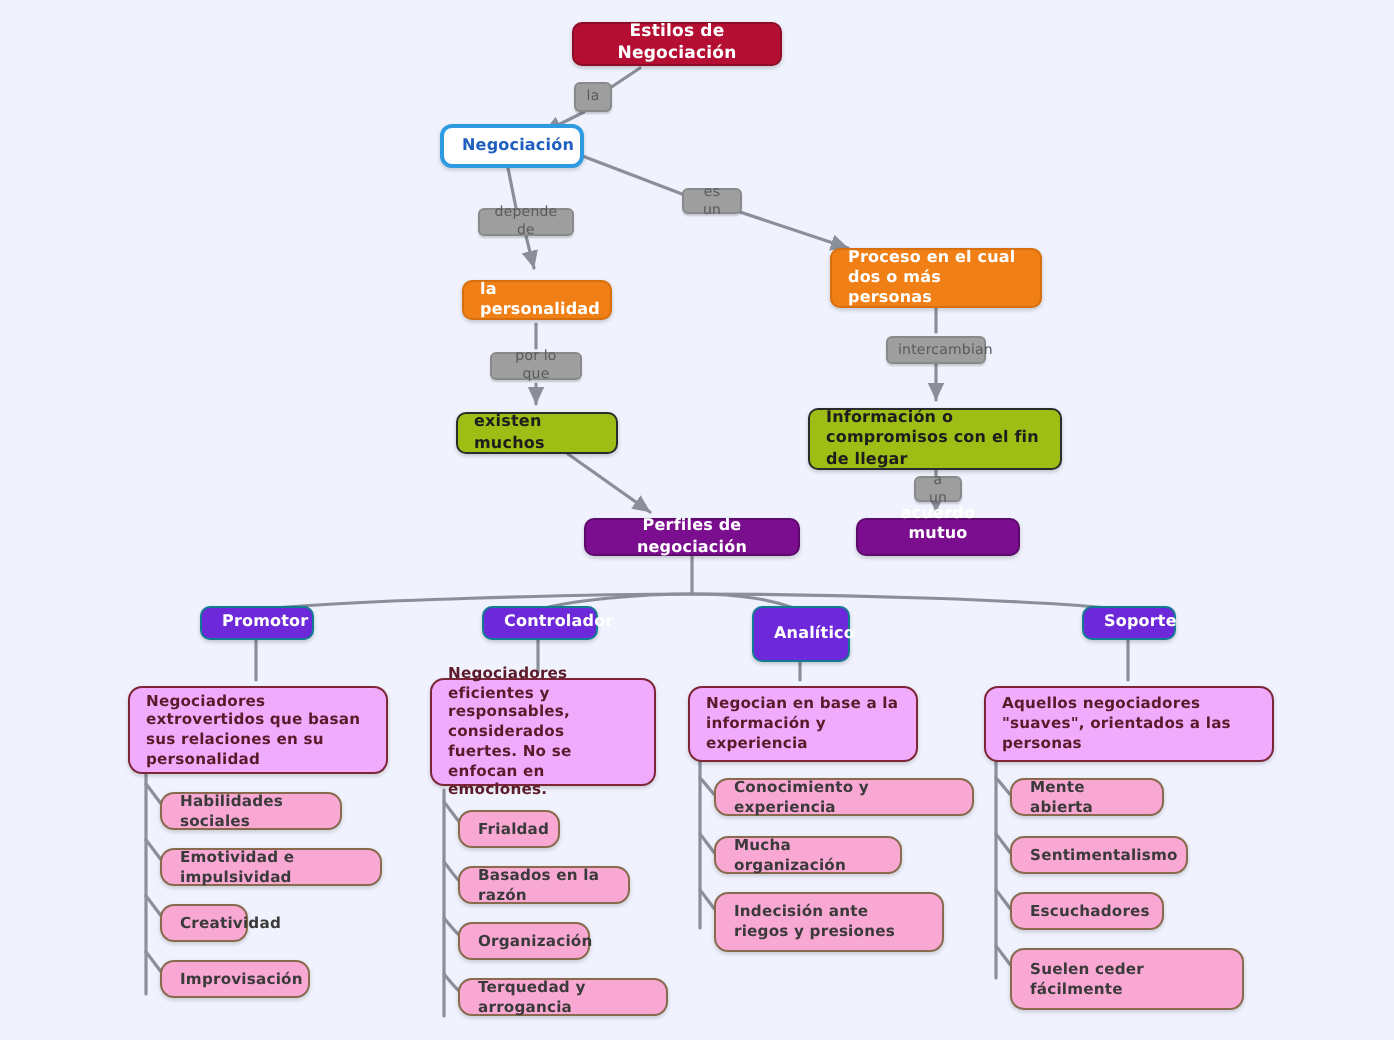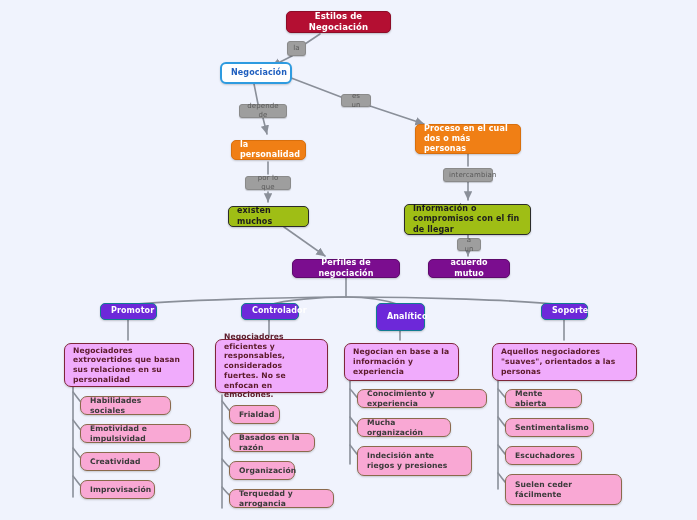--- a/index.html
+++ b/index.html
@@ -255,37 +255,37 @@
   </div>
 
   <div class="node n-label" style="left:457px; top:238px; width:24px; height:13px;">
     <span>a un</span>
   </div>
 
   <div class="node n-purple" style="left:292px; top:259px; width:108px; height:19px;">
     <span>Perfiles de negociación</span>
   </div>
 
-  <div class="node n-purple" style="left:428px; top:259px; width:82px; height:19px;">
+  <div class="node n-purple" style="left:428px; top:259px; width:82px; height:19px;align-items:flex-end;">
     <span>acuerdo mutuo</span>
   </div>
 
   <div class="node n-teal" style="left:100px; top:303px; width:57px; height:17px;">
     <span>Promotor</span>
   </div>
   <div class="node n-pink" style="left:64px; top:343px; width:130px; height:44px;">
     <span>Negociadores extrovertidos que basan sus relaciones en su personalidad</span>
   </div>
   <div class="node n-tan" style="left:80px; top:396px; width:91px; height:19px;">
     <span>Habilidades sociales</span>
   </div>
   <div class="node n-tan" style="left:80px; top:424px; width:111px; height:19px;">
     <span>Emotividad e impulsividad</span>
   </div>
-  <div class="node n-tan" style="left:80px; top:452px; width:80px; height:19px;">
+  <div class="node n-tan" style="left:80px; top:452px; width:44px; height:19px;">
     <span>Creatividad</span>
   </div>
   <div class="node n-tan" style="left:80px; top:480px; width:75px; height:19px;">
     <span>Improvisación</span>
   </div>
 
   <div class="node n-teal" style="left:241px; top:303px; width:58px; height:17px;">
     <span>Controlador</span>
   </div>
   <div class="node n-pink" style="left:215px; top:339px; width:113px; height:54px;">

